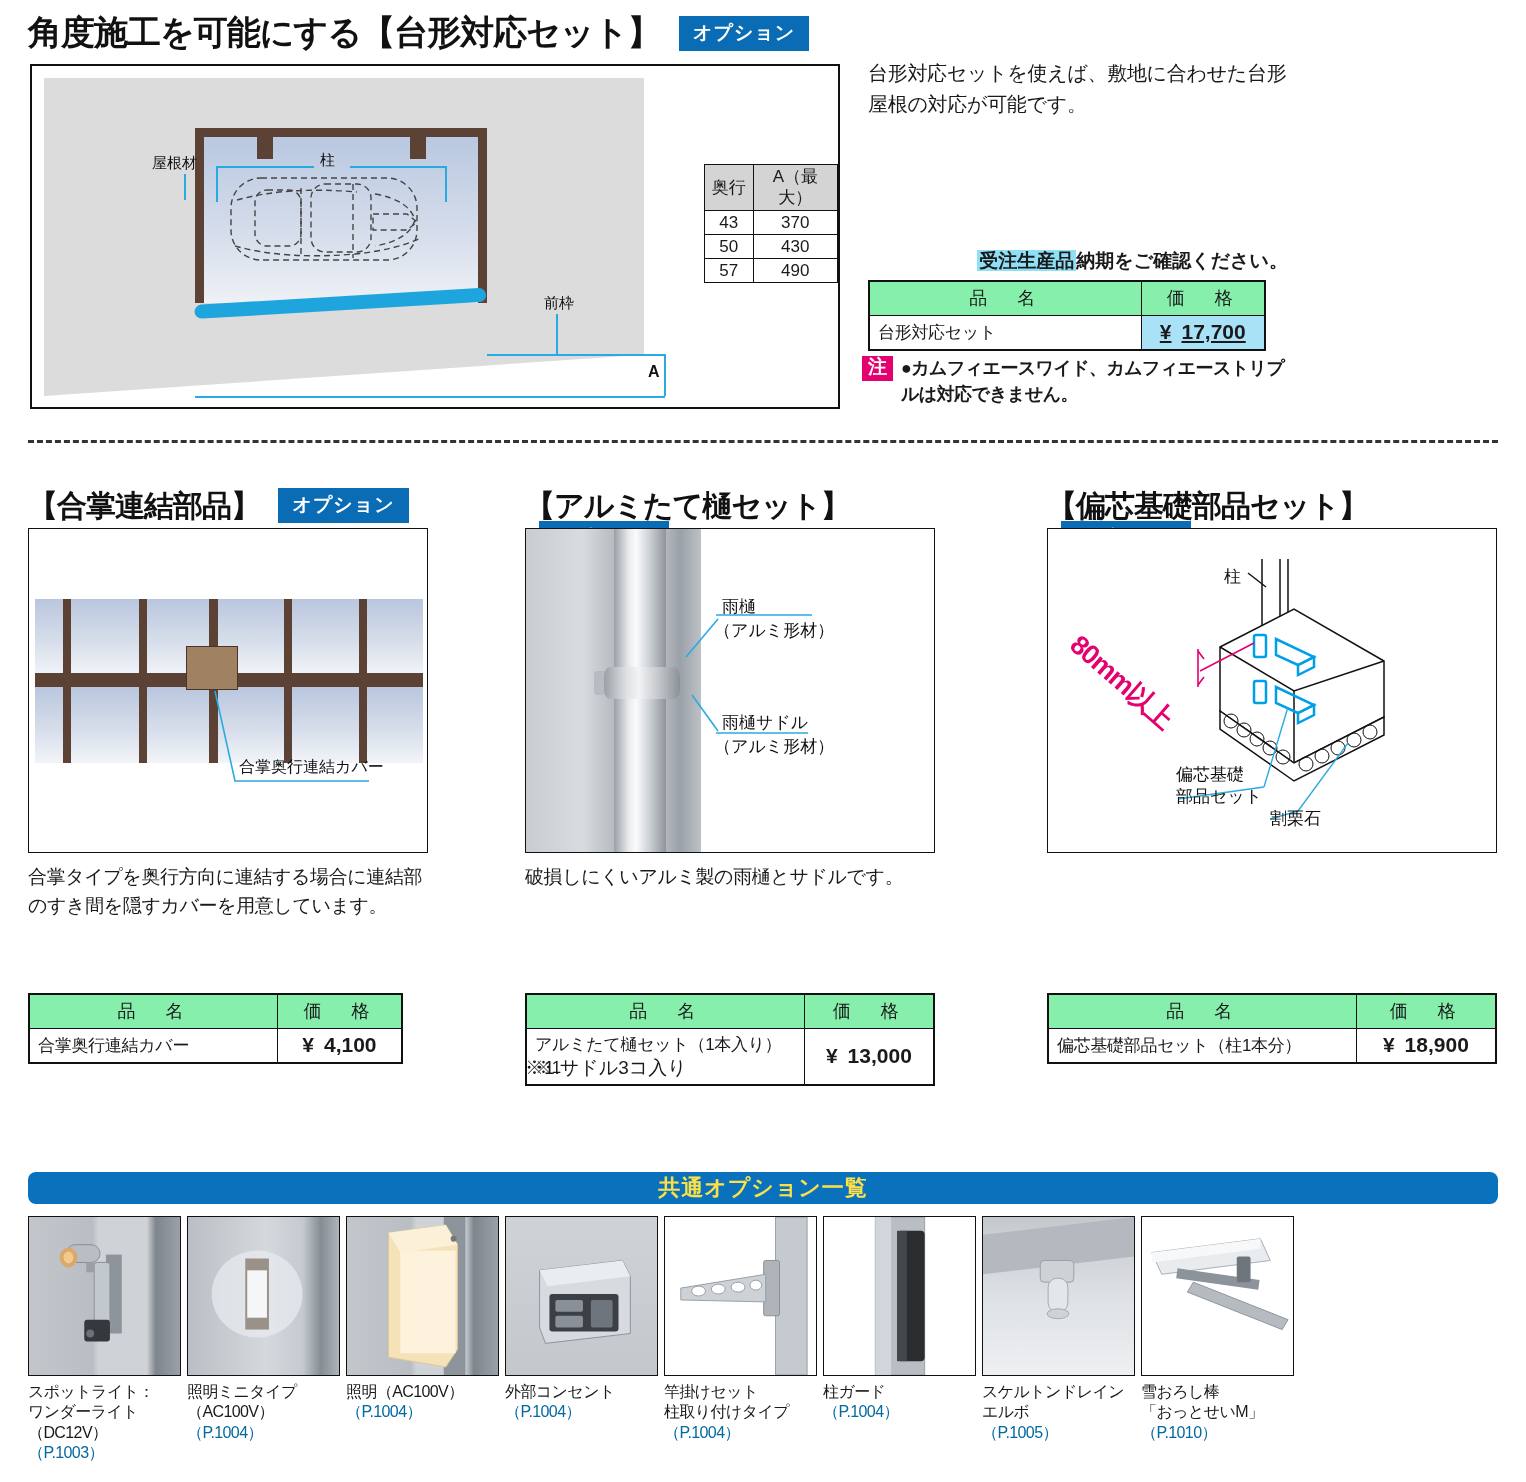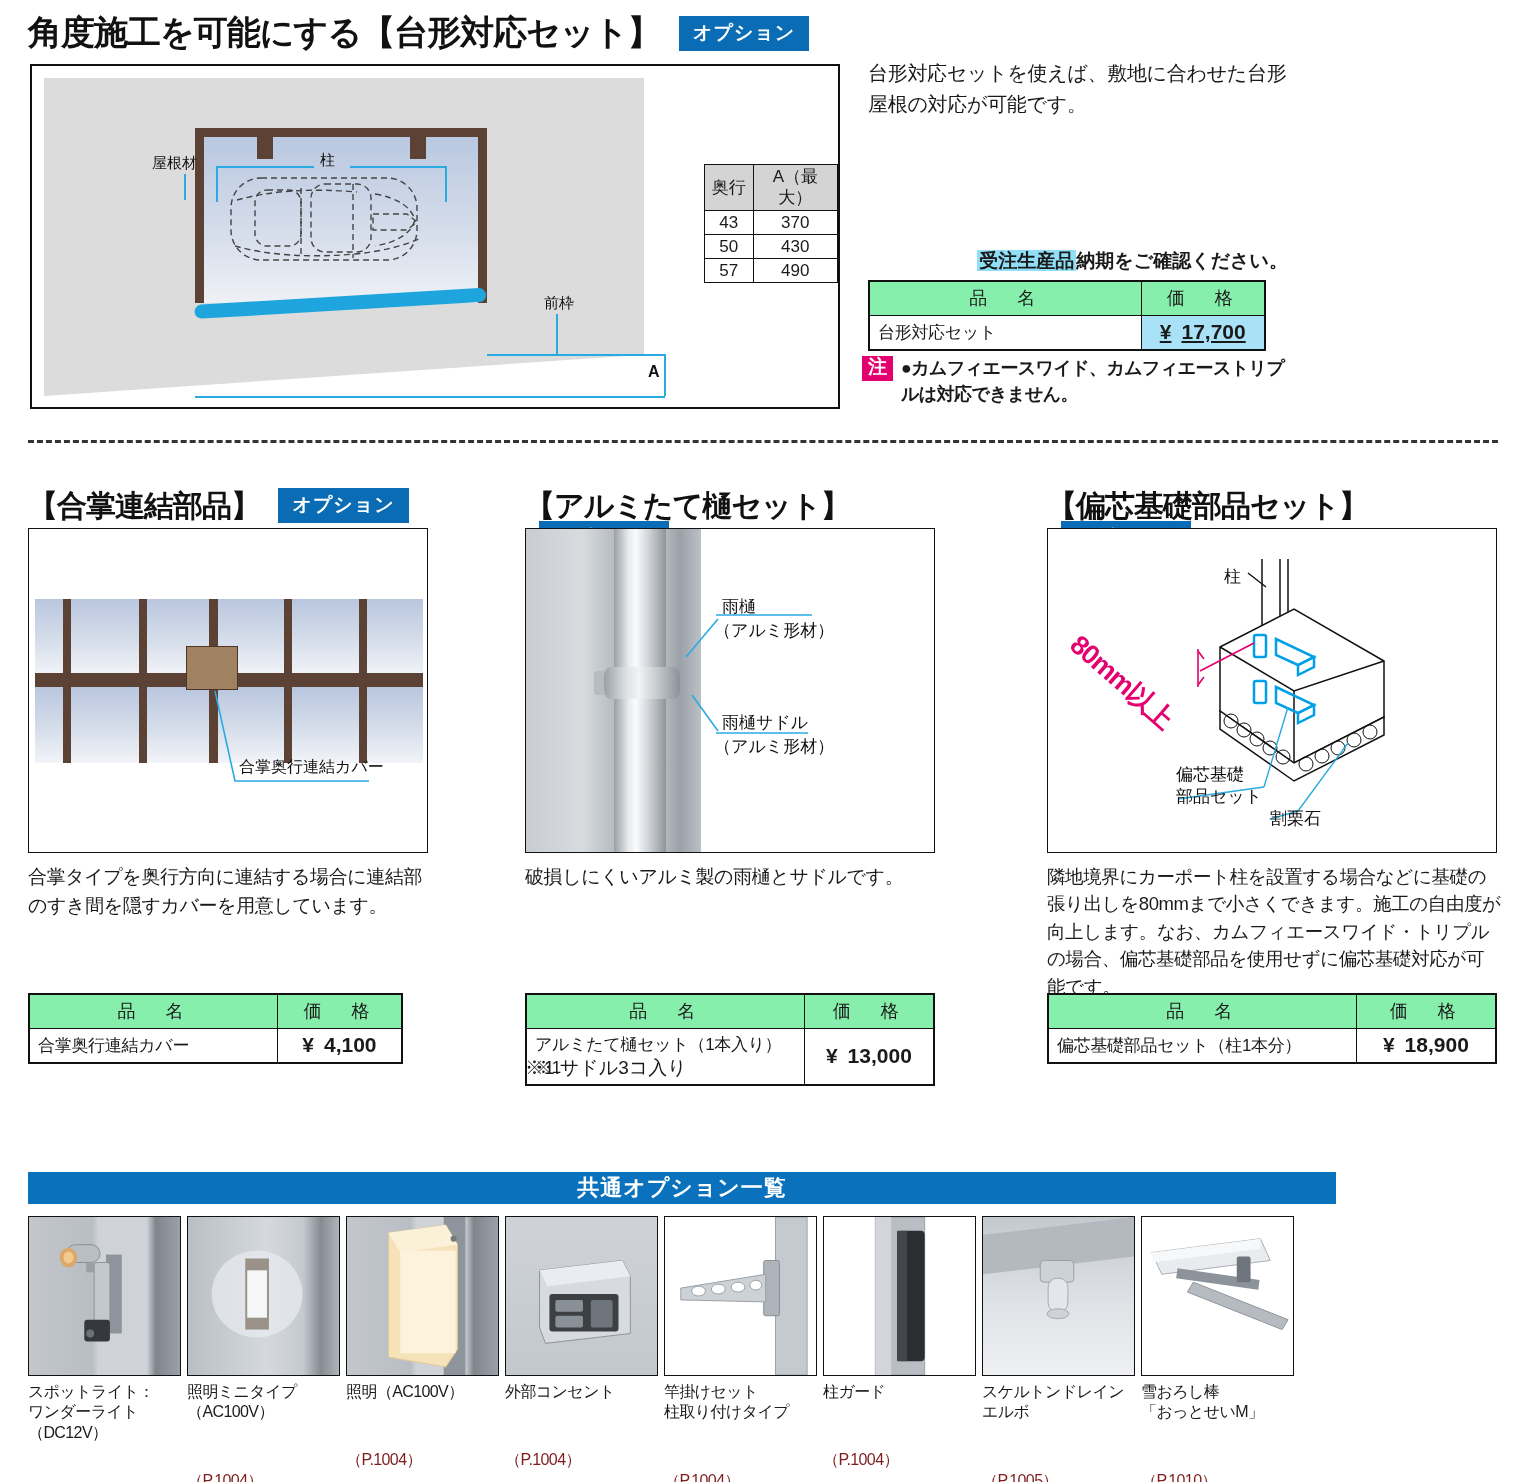--- a/index.html
+++ b/index.html
@@ -237,44 +237,45 @@
   .mm-label{
     position:absolute; left:38px; top:98px;
     color:#e4006f; font-size:27px; font-weight:bold;
     transform:rotate(41deg); transform-origin:left top;
     letter-spacing:-1px;
     white-space:nowrap;
   }
 
   
   #common-bar{
-    position:absolute; left:28px; top:1172px; width:1308px; height:32px;
-    background:#0a72bd; color:#ffffff;
+    position:absolute; left:28px; top:1172px; width:1470px; height:32px;
+    background:#0a72bd; color:#fde047;
     font-size:22px; font-weight:bold;
     display:flex; align-items:center; justify-content:center;
     letter-spacing:1px;
+    border-radius:8px;
   }
   #common-grid{
     position:absolute; left:28px; top:1216px; width:1470px;
     display:flex; gap:6px;
   }
   .opt-cell{ width:153px; }
   .opt-thumb{
     width:153px; height:160px;
     border:1.5px solid #111;
     position:relative; overflow:hidden;
     background:#cfd3d8;
   }
   .opt-caption{
     margin-top:6px;
     font-size:16px;
     line-height:1.28;
     letter-spacing:-0.6px;
   }
-  .page-ref{ color:#7f1d1d;margin-top:48px; }
+  .page-ref{ color:#0369a1; }
 
   
   .th-wall{ position:absolute; inset:0;
     background:linear-gradient(90deg,#c3c7cc 0%,#b9bec4 42%,#cfd3d8 46%,#cfd3d8 78%,#7e858c 84%,#9aa1a8 100%); }
   .th-wall2{ position:absolute; inset:0;
     background:linear-gradient(90deg,#babfc5 0%,#c9ced3 30%,#d5d9de 52%,#c5cad0 76%,#858c93 88%,#aeb4ba 100%); }
   .th-plain{ position:absolute; inset:0;
     background:linear-gradient(180deg,#cfd3d8 0%,#c3c8cd 100%); }
   .th-white{ position:absolute; inset:0; background:#fff; }
 </style>
@@ -528,21 +529,20 @@
       </g>
     </svg>
 
     <span class="lbl" style="left:176px; top:36px; font-size:17px;">柱</span>
     <div class="mm-label">80mm以上</div>
     <span class="lbl" style="left:128px; top:234px; font-size:17px;">偏芯基礎</span>
     <span class="lbl" style="left:128px; top:256px; font-size:17px;">部品セット</span>
     <span class="lbl" style="left:222px; top:278px; font-size:17px;">割栗石</span>
   </div>
 
-  <div class="mid-desc" id="desc3">隣地境界にカーポート柱を設置する場合などに基礎の張り出しを80mmまで小さくできます。施工の自由度が向上します。なお、カムフィエースワイド・トリプルの場合、偏芯基礎部品を使用せずに偏芯基礎対応が可能です。</div>
 </div>
 
 <table class="price-table mid-price" id="pt3">
   <thead>
     <tr>
       <th class="c1">品　名</th>
       <th class="c2">価　格</th>
     </tr>
   </thead>
   <tbody>

